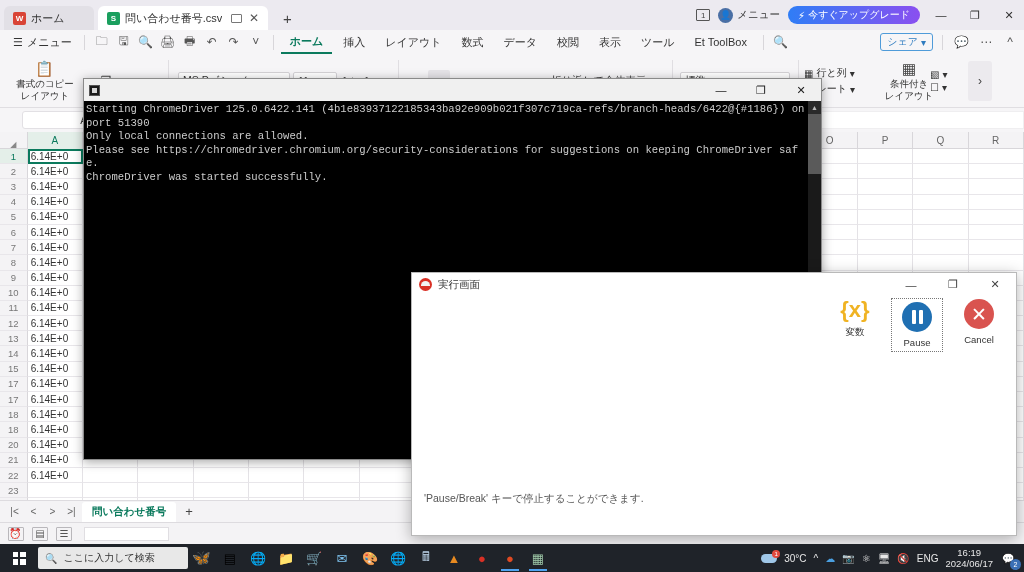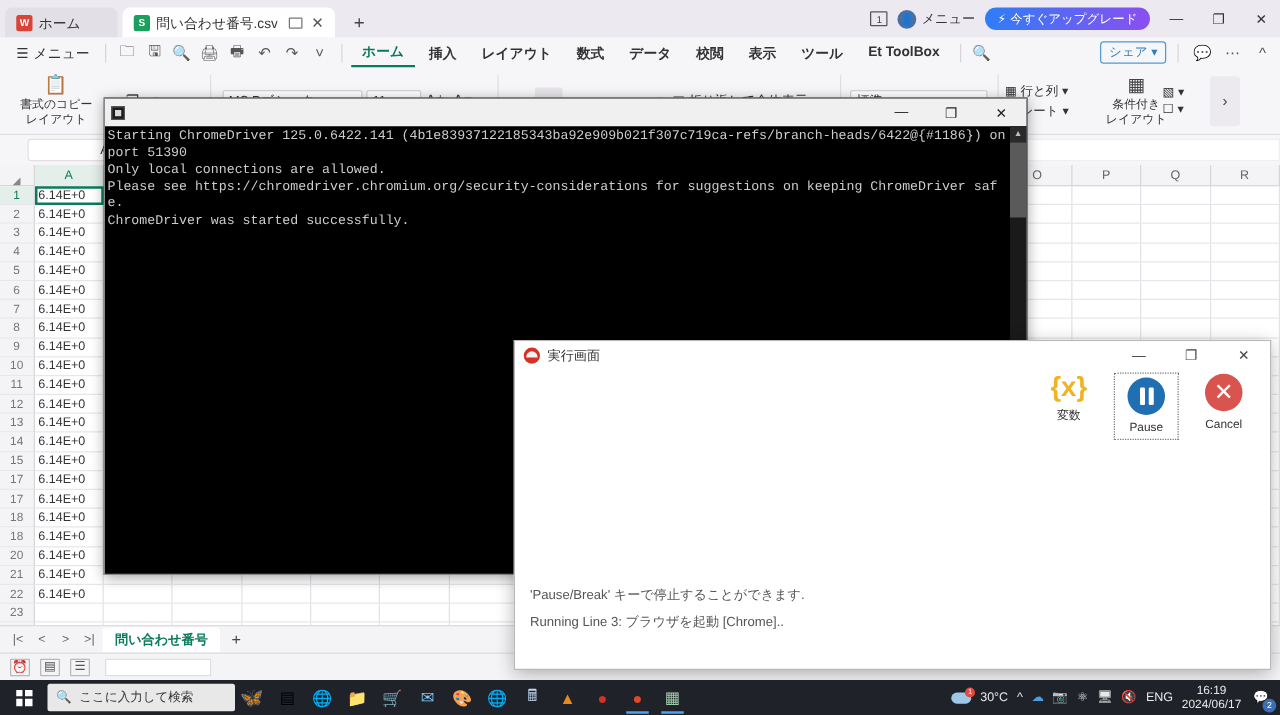--- a/index.html
+++ b/index.html
@@ -42,21 +42,21 @@
     background:linear-gradient(90deg,#2f7df6,#8a4ff0);
     color:#fff; font-size:10px; display:flex; align-items:center; gap:3px; white-space:nowrap;
   }
   .wbtn { width:26px;height:26px;display:flex;align-items:center;justify-content:center;font-size:11px;color:#333;}
 
   
   .menurow { position:absolute; left:0; top:30px; width:1024px; height:24px; background:#f6f5f7; display:flex; align-items:center; gap:2px; padding-left:8px; }
   .menu-btn { display:flex; align-items:center; gap:4px; font-size:11px; color:#333; padding:0 5px; height:20px; }
   .qicon { width:20px;height:20px; display:flex;align-items:center;justify-content:center; color:#555; font-size:12px; }
   .vsep { width:1px;height:15px;background:#d8d6da;margin:0 5px; }
-  .ribtab { font-size:11px; color:#333; padding:0 9px; height:24px; display:flex;align-items:center;font-weight:bold; }
+  .ribtab { font-size:11px; color:#333; padding:0 9px; height:24px; display:flex;align-items:center; }
   .ribtab.sel { color:#0b7a5d; font-weight:bold; border-bottom:2px solid #0b7a5d; }
   .menurow-right { position:absolute; right:4px; top:30px; height:24px; display:flex; align-items:center; gap:4px; }
   .share-pill { border:1px solid #4f9bd9; border-radius:3px; color:#2f7cc0; font-size:10px; padding:1px 6px; display:flex; gap:3px; align-items:center;}
 
   
   .ribbon { position:absolute; left:0; top:54px; width:1024px; height:54px; background:#f6f5f7; border-bottom:1px solid #e0dee2; }
   .rib-grp { position:absolute; top:2px; height:50px; display:flex; align-items:center; }
   .rib-v { width:1px; height:40px; background:#e0dee2; position:absolute; top:6px; }
   .bigbtn { width:62px; display:flex; flex-direction:column; align-items:center; gap:1px; font-size:9.5px; color:#333; line-height:1.15; text-align:center; }
   .bigbtn .gl { font-size:15px; color:#444; }
@@ -961,21 +961,20 @@
     </div>
     <div class="tool">
       <span class="circ cancel">✕</span>
       <span class="lab">Cancel</span>
     </div>
   </div>
 
 
   <div class="ex-foot">
     <div>'Pause/Break' キーで停止することができます.</div>
-    <div>Running Line 3: ブラウザを起動 [Chrome]..</div>
   </div>
 </div>
 
 <div id="taskbar">
   <div class="tb-start">
     <span class="win-logo">
         <i></i>
         <i></i>
         <i></i>
         <i></i>

